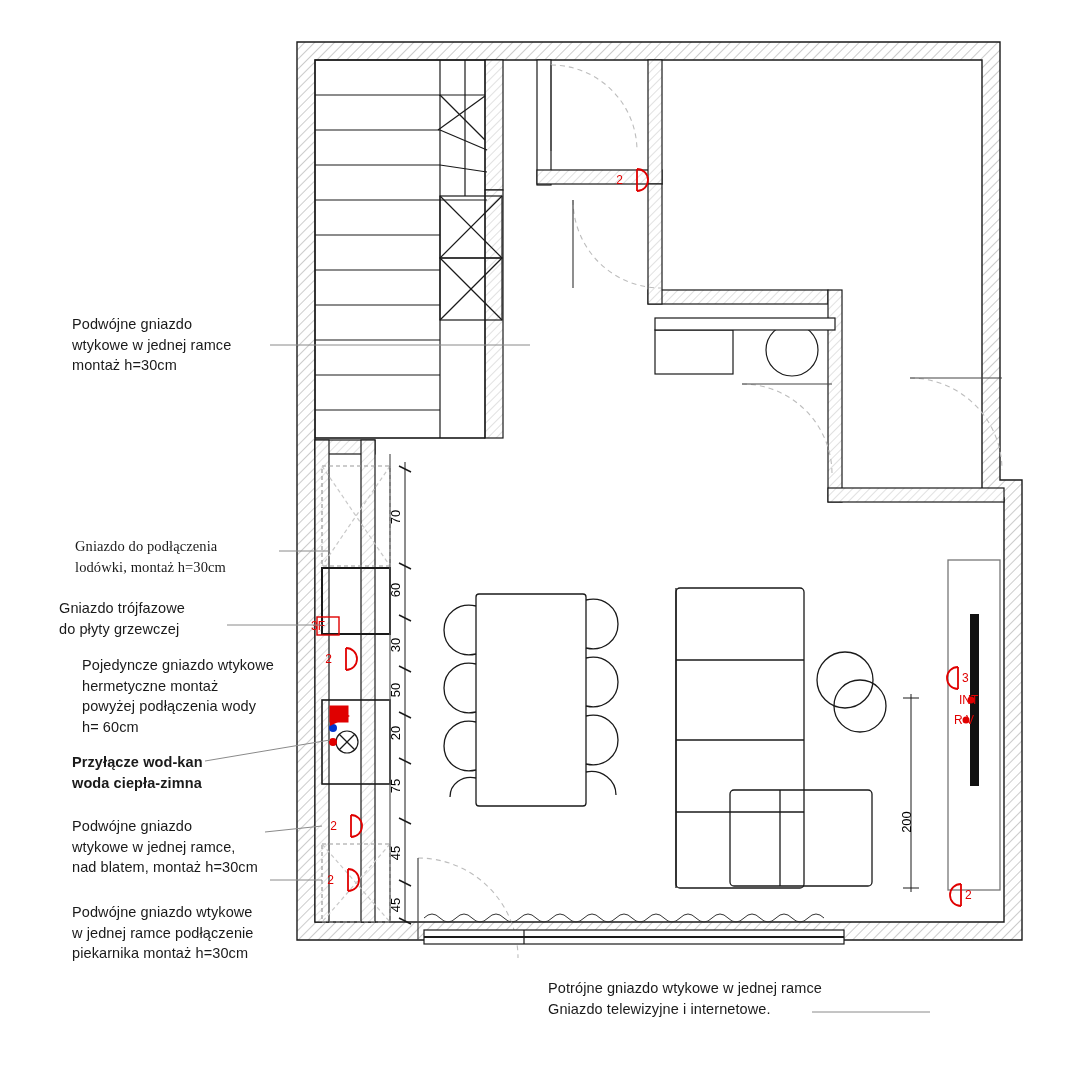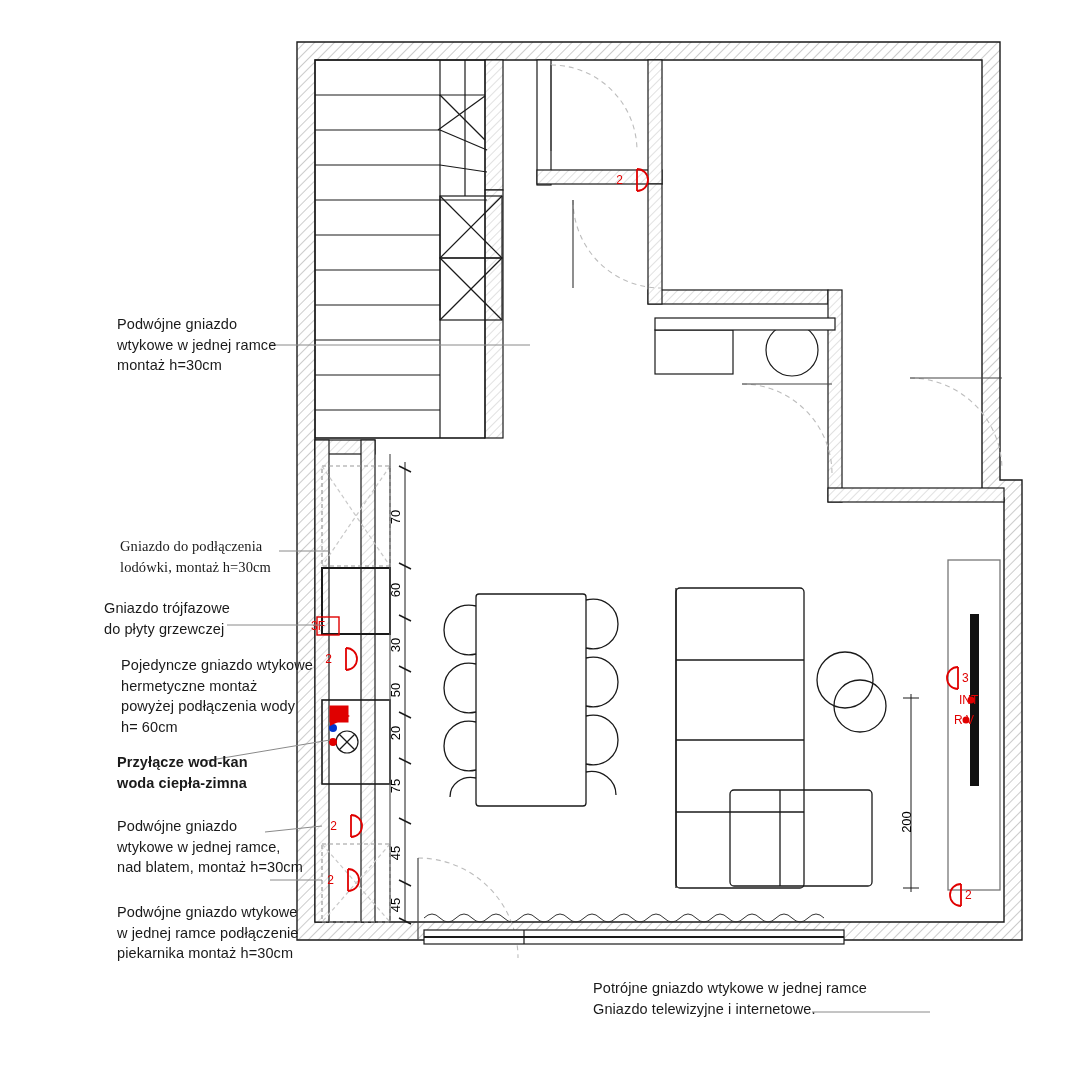--- a/index.html
+++ b/index.html
@@ -27,21 +27,20 @@
     width: 1080px;
     height: 1080px;
   }
   .annot {
     position: absolute;
     font-size: 14.5px;
     line-height: 1.42;
     color: #1a1a1a;
     white-space: pre;
     letter-spacing: 0.1px;
-    margin-left: 45px;
   }
   .dim-label {
     font-size: 13px;
     fill: #000;
     font-family: "Liberation Sans", sans-serif;
   }
   .redtext {
     fill: #e00000;
     font-size: 12px;
     font-family: "Liberation Sans", sans-serif;
@@ -299,21 +298,21 @@
   </svg>
 
   <div id="annotations-layer">
       <div class="annot" style="left: 72px; top: 314px;">Podwójne gniazdo
 wtykowe w jednej ramce
 montaż h=30cm</div>
       <div class="annot" style="left: 75px; top: 536px; font-family: Liberation Serif, serif;">Gniazdo do podłączenia
 lodówki, montaż h=30cm</div>
       <div class="annot" style="left: 59px; top: 598px;">Gniazdo trójfazowe
 do płyty grzewczej</div>
-      <div class="annot" style="left: 76px; top: 655px;">Pojedyncze gniazdo wtykowe
+      <div class="annot" style="left: 82px; top: 655px;">Pojedyncze gniazdo wtykowe
 hermetyczne montaż
 powyżej podłączenia wody
 h= 60cm</div>
       <div class="annot" style="left: 72px; top: 752px; font-weight: bold;">Przyłącze wod-kan
 woda ciepła-zimna</div>
       <div class="annot" style="left: 72px; top: 816px;">Podwójne gniazdo
 wtykowe w jednej ramce,
 nad blatem, montaż h=30cm</div>
       <div class="annot" style="left: 72px; top: 902px;">Podwójne gniazdo wtykowe
 w jednej ramce podłączenie

